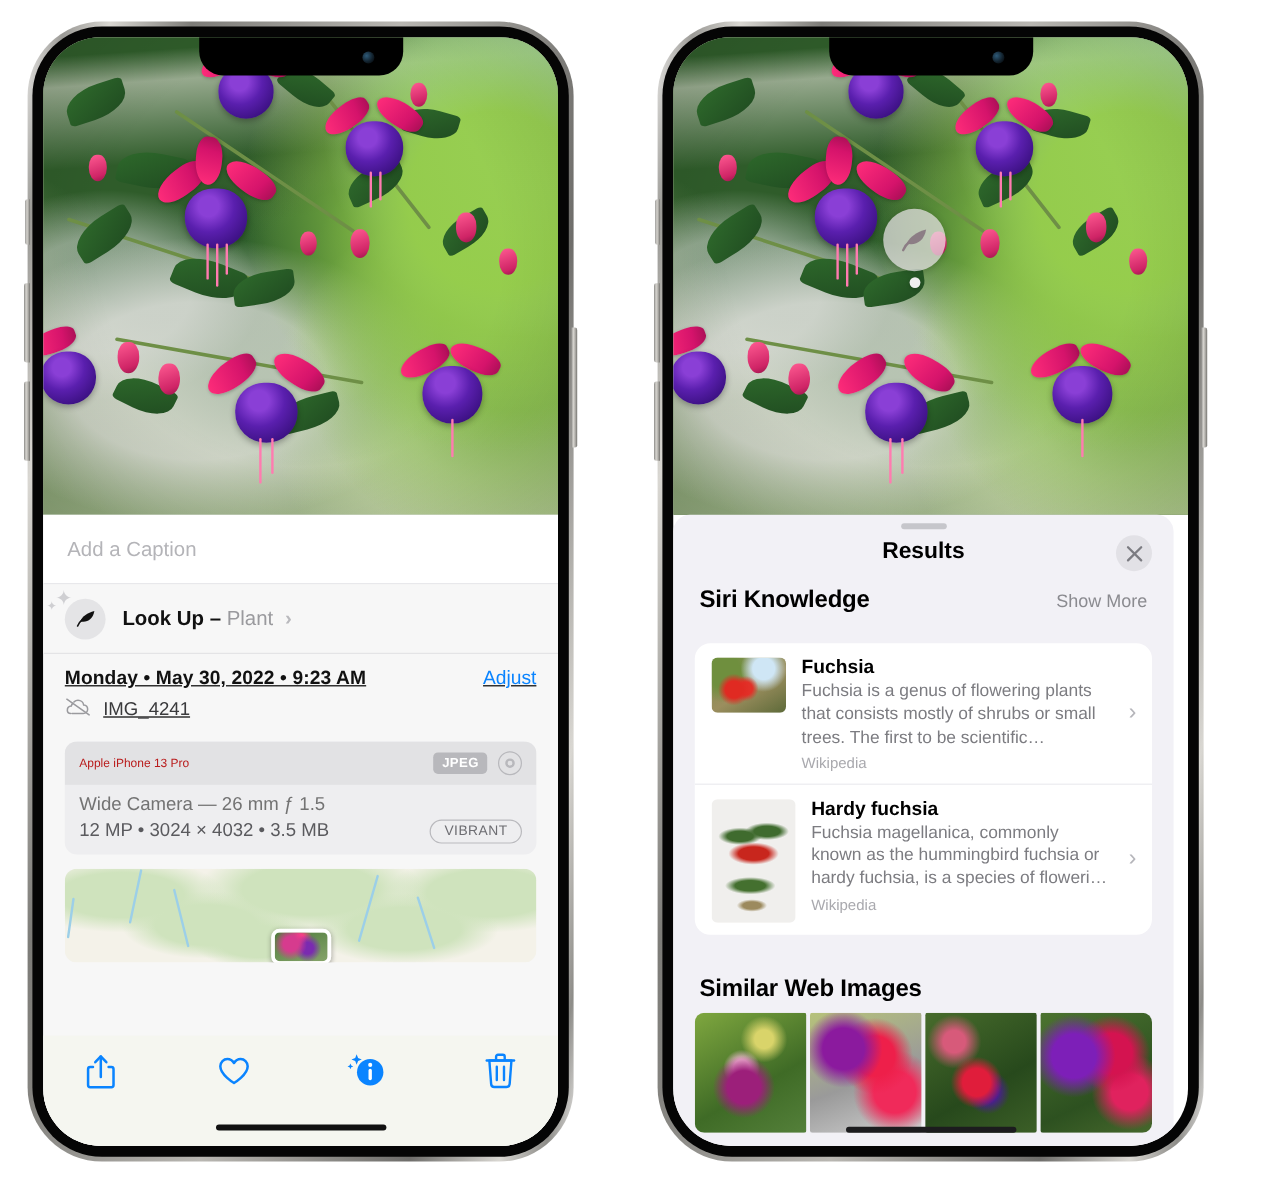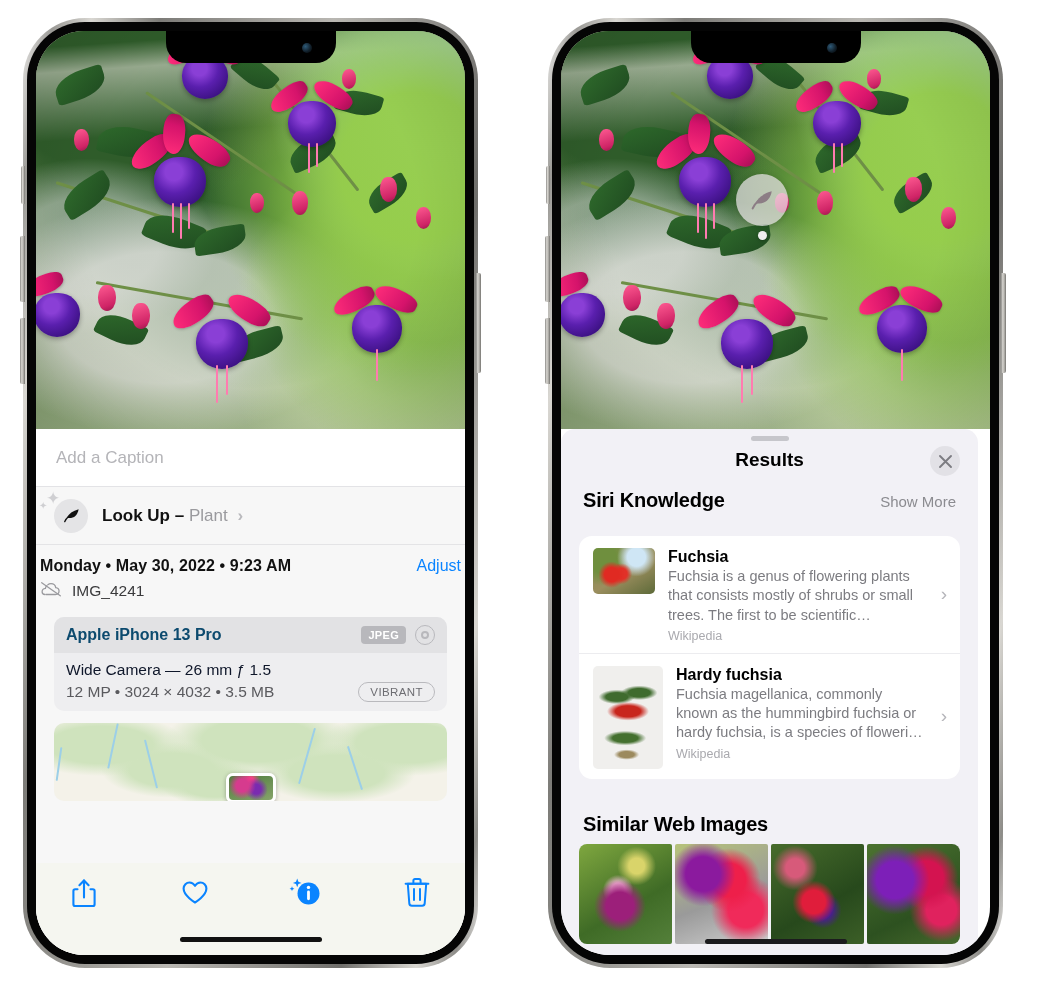--- a/index.html
+++ b/index.html
@@ -120,45 +120,45 @@
     display:flex;align-items:center;justify-content:center;flex:none;position:relative;
   }
   .sparkle { position:absolute; color:#cfcfd2; line-height:1; }
   .sp1 { left:-8px; top:-9px; font-size:17px; }
   .sp2 { left:-15px; top:2px;  font-size:10px; }
   .lookup-text { font-size:17px; font-weight:700; color:#111; }
   .lookup-text .dash { font-weight:700; }
   .lookup-text .sub { font-weight:400; color:#9a9a9e; }
   .chev { color:#b9b9bd; font-size:17px; margin-left:5px; }
 
-  .meta { padding:12px 4px 8px; }
+  .meta { padding:12px 18px 8px;text-decoration:underline; }
   .meta-top { display:flex; align-items:baseline; justify-content:space-between; }
   .meta-date { font-size:16px; font-weight:700; color:#111; letter-spacing:.1px;}
   .adjust { font-size:16px; color:#0a84ff;margin-left:28px; }
   .meta-file { display:flex; align-items:center; gap:10px; margin-top:6px; }
   .meta-file .fname { font-size:15.5px; color:#3a3a3c; }
 
   .camcard { margin:8px 18px 0; border-radius:10px; overflow:hidden; background:#eeeef0; }
   .camcard .c1 {
     display:flex; align-items:center; justify-content:space-between;
     background:#e2e2e4; padding:8px 12px;
   }
-  .camcard .c1 .name { font-size:16px; font-weight:700; color:#0c4a6e; }
+  .camcard .c1 .name { font-size:10px; font-weight:400; color:#b91c1c; }
   .badges { display:flex; align-items:center; gap:9px; }
   .jpeg {
     background:#b8b8bc; color:#fff; font-size:11px; font-weight:700;
     padding:3px 7px; border-radius:4px; letter-spacing:.3px;
   }
   .hdr-ring {
     width:20px;height:20px;border-radius:50%;border:1.6px solid #b8b8bc;
     display:flex;align-items:center;justify-content:center;
   }
   .hdr-ring i { width:8px;height:8px;border-radius:50%;border:2px solid #b8b8bc; display:block;}
   .camcard .c2 { padding:8px 12px 9px; }
-  .camcard .c2 .l1 { font-size:15.5px; color:#0f172a; }
+  .camcard .c2 .l1 { font-size:15.5px; color:#737373; }
   .camcard .c2 .l2row { display:flex; align-items:center; justify-content:space-between; margin-top:3px;}
   .camcard .c2 .l2 { font-size:15.5px; color:#5a5a5e; }
   .vibrant {
     font-size:11.5px; color:#6d6d72; border:1.2px solid #b9b9bd;
     border-radius:11px; padding:3px 11px; letter-spacing:.4px;
   }
   .camcard .c3 {
     display:flex; align-items:center; border-top:1px solid #dedee1;
     padding:7px 12px; font-size:13.5px; color:#6d6d72;
   }

